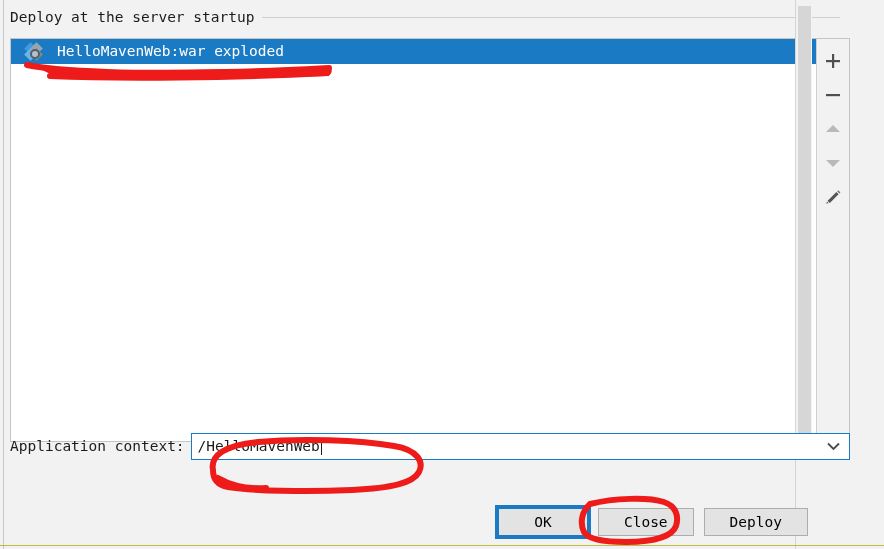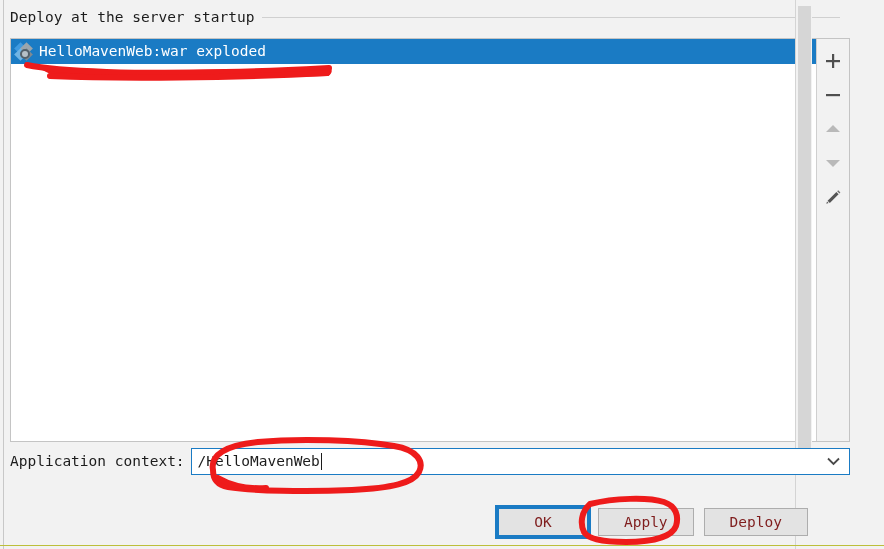--- a/index.html
+++ b/index.html
@@ -73,22 +73,22 @@
     position: relative;
     width: 807px;
     height: 100%;
     background: #ffffff;
     overflow: hidden;
   }
   .list-row {
     display: flex;
     align-items: center;
     height: 25px;
-    padding-left: 4px;
-    gap: 6px;
+    padding-left: 14px;
+    gap: 14px;
     box-sizing: border-box;
   }
   .list-row.selected {
     background: #1a7bc4;
     color: #ffffff;
   }
   .list-row .row-label {
     white-space: nowrap;
     font-size: 14.5px;
     line-height: 1;
@@ -161,21 +161,21 @@
     position: absolute;
     left: 3px; top: 6px;
     width: 13px; height: 448px;
     background: #d6d6d6;
     border-radius: 0px;
   }
 
   
   .ctx-row {
     position: absolute;
-    left: 10px; top: 447px;
+    left: 10px; top: 432px;
     width: 840px; height: 28px;
     display: flex;
     align-items: center;
   }
   .ctx-label {
     white-space: nowrap;
     font-size: 14.5px;
     color: #1c1c1c;
     margin-right: 6px;
   }
@@ -218,21 +218,21 @@
     gap: 10px;
   }
   .btn {
     height: 28px;
     min-width: 90px;
     box-sizing: border-box;
     background: #e3e3e3;
     border: 1px solid #adadad;
     font-family: "DejaVu Sans Mono", "Liberation Mono", monospace;
     font-size: 14.5px;
-    color: #7f1d1d;
+    color: #000000;
     display: flex;
     align-items: center;
     justify-content: center;
     cursor: default;
     padding: 0 25px;
   }
   .btn.focused {
     outline: 3px solid #1a7bc4;
     outline-offset: 0px;
     border-color: #1a7bc4;
@@ -326,21 +326,21 @@
       <span class="chevron">
         <svg width="13" height="9" viewBox="0 0 13 9">
           <polyline points="1,1.5 6.5,7 12,1.5" fill="none" stroke="#4a4a4a" stroke-width="1.8"></polyline>
         </svg>
       </span>
     </div>
   </div>
 
   <div class="button-bar">
     <div class="btn focused">OK</div>
-    <div class="btn">Apply</div>
+    <div class="btn">Close</div>
     <div class="btn">Deploy</div>
   </div>
 
   <svg class="annotations" width="884" height="549" viewBox="0 0 884 549">
 
     <g>
       <path d="M26,64 C40,70 70,72 120,71 C190,70 260,69 330,68
                C333,70 332,74 328,76
                C250,78 170,79 110,80
                C82,80 60,78 50,74

